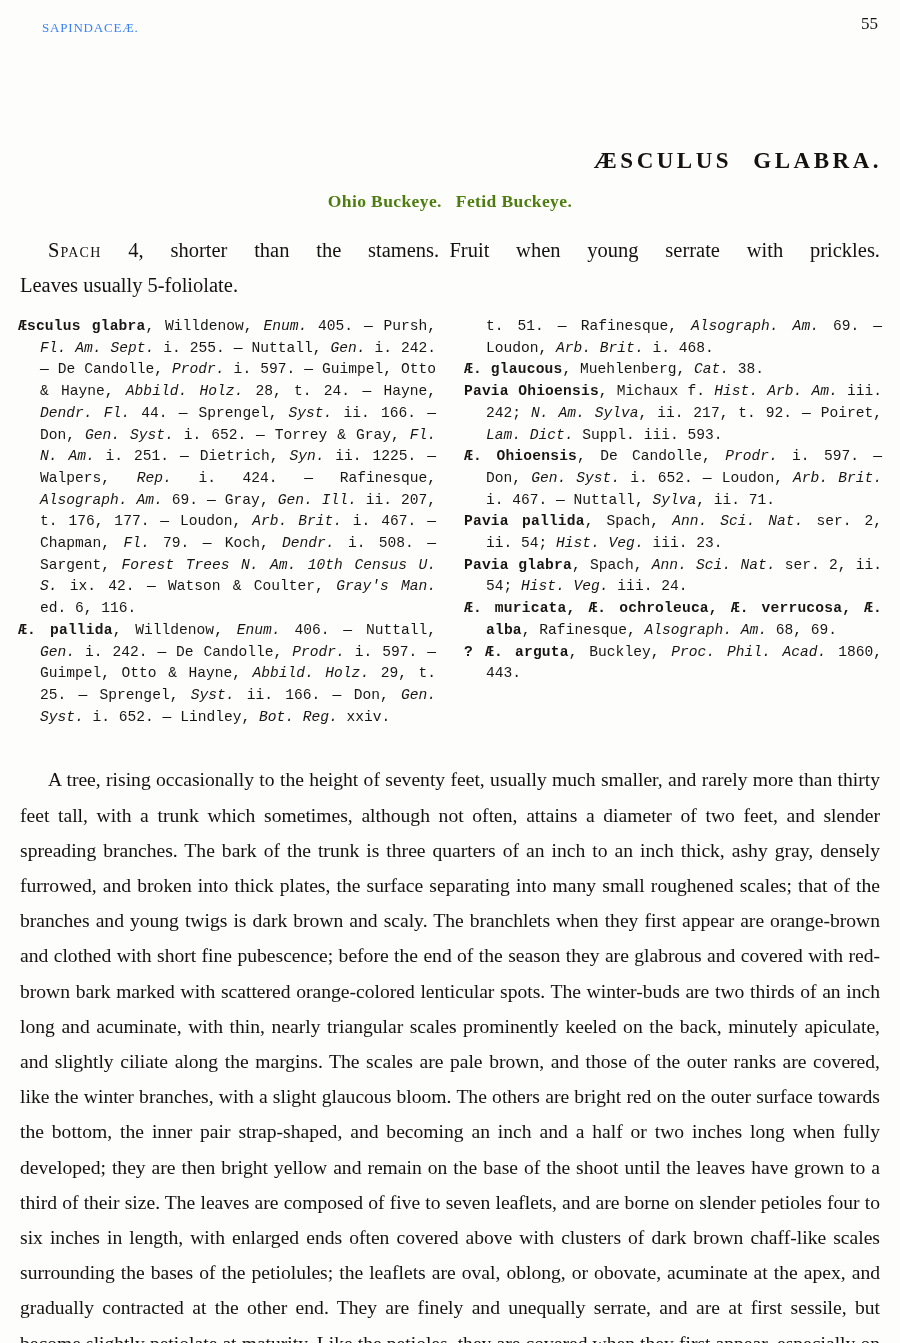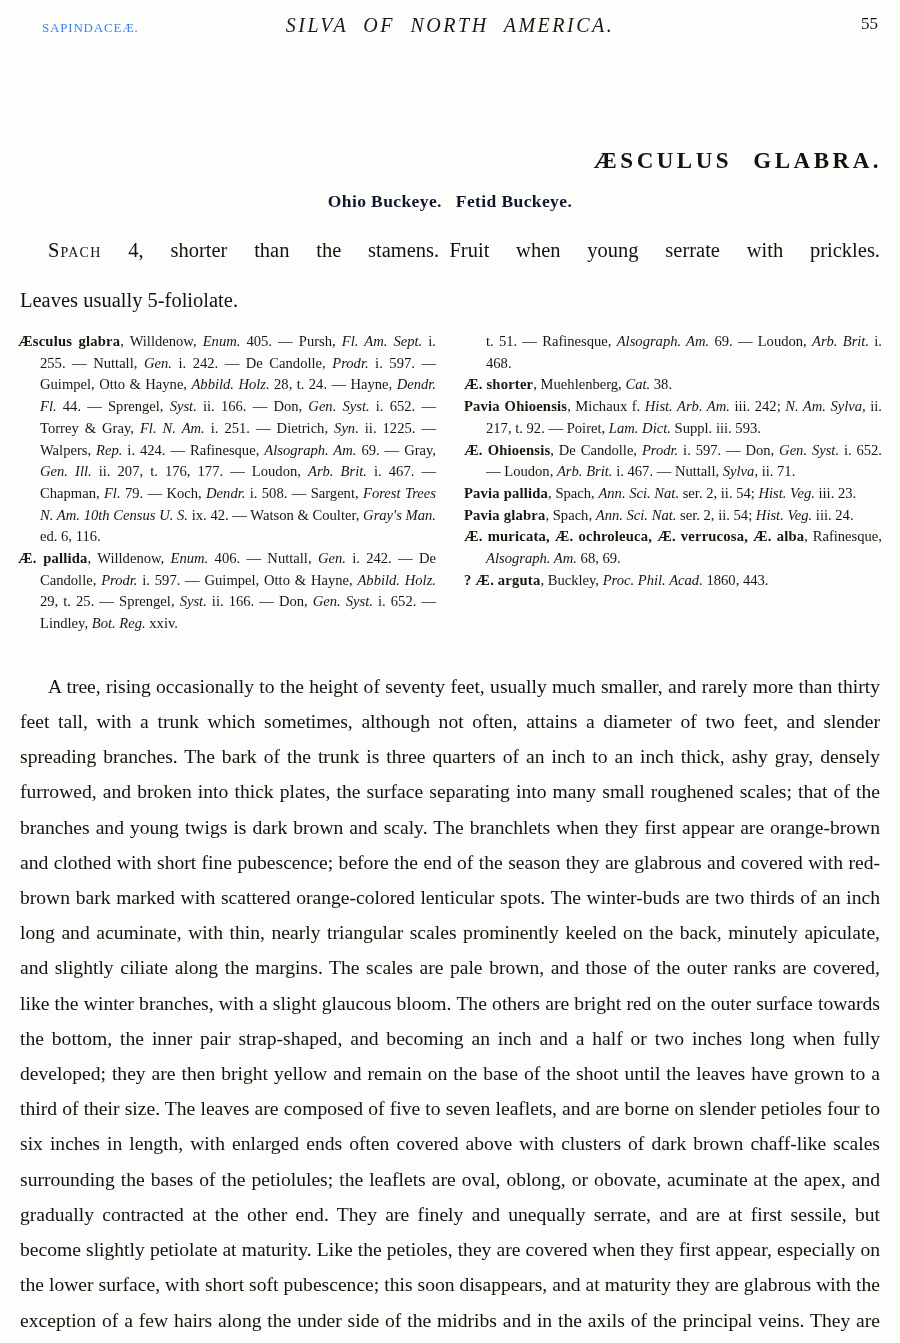--- a/index.html
+++ b/index.html
@@ -61,36 +61,36 @@
     word-spacing: 12px;
     color: #14110e;
   }
   .common-names {
     margin: 17px 0 0 0;
     text-align: center;
     font-size: 17.5px;
     font-weight: 700;
     letter-spacing: 0.4px;
     white-space: pre-wrap;
-    color: #0f172a;
+    color: #4d7c0f;
   }
   
   .diagnosis {
     margin: 21px 2px 0 2px;
     font-size: 20.5px;
     line-height: 34px;
     color: #14110e;
   }
   .diagnosis.first {
     text-align: justify;
     text-align-last: justify;
     text-indent: 28px;
   }
   .diagnosis.second {
-    margin-top: 16px;
+    margin-top: 1px;
     font-family: Liberation Serif, serif;
   }
   .smallcaps {
     font-variant: small-caps;
     letter-spacing: 1.2px;
   }
   
   .synonymy {
     display: flex;
     gap: 28px;
@@ -101,20 +101,21 @@
     min-width: 0;
   }
   .entry {
     margin: 0;
     font-size: 14.6px;
     line-height: 21.7px;
     text-align: justify;
     padding-left: 22px;
     text-indent: -22px;
     color: #181613;
+    font-family: Liberation Mono, monospace;
   }
   .entry.continuation {
     text-indent: 0;
   }
   .run-b { font-weight: 700; letter-spacing: 0.2px; }
   .run-i { font-style: italic; }
   .run-r { }
   
   .body-text {
     margin: 34px 2px 0 2px;
@@ -126,39 +127,38 @@
     color: #14110e;
   }
 </style>
 </head>
 <body>
 
 <div class="page">
 
   <header class="running-head">
     <span class="family-name">SAPINDACEÆ.</span>
-    <span class="running-title">SILVA OF NORTH AMERICA.</span>
     <span class="page-number">55</span>
   </header>
 
   <h1 class="species-title">ÆSCULUS GLABRA.</h1>
 
   <h2 class="common-names">Ohio Buckeye.  Fetid Buckeye.</h2>
 
   <p class="diagnosis first"><span class="smallcaps">Spach</span><span> 4, shorter than the stamens. Fruit when young serrate with prickles.</span></p>
   <p class="diagnosis second">Leaves usually 5-foliolate.</p>
 
   <section class="synonymy">
     <div class="syn-col">
       <p class="entry"><span class="run-b">Æsculus glabra</span><span class="run-r">, Willdenow, </span><span class="run-i">Enum.</span><span class="run-r"> 405. — Pursh, </span><span class="run-i">Fl. Am. Sept.</span><span class="run-r"> i. 255. — Nuttall, </span><span class="run-i">Gen.</span><span class="run-r"> i. 242. — De Candolle, </span><span class="run-i">Prodr.</span><span class="run-r"> i. 597. — Guimpel, Otto &amp; Hayne, </span><span class="run-i">Abbild. Holz.</span><span class="run-r"> 28, t. 24. — Hayne, </span><span class="run-i">Dendr. Fl.</span><span class="run-r"> 44. — Sprengel, </span><span class="run-i">Syst.</span><span class="run-r"> ii. 166. — Don, </span><span class="run-i">Gen. Syst.</span><span class="run-r"> i. 652. — Torrey &amp; Gray, </span><span class="run-i">Fl. N. Am.</span><span class="run-r"> i. 251. — Dietrich, </span><span class="run-i">Syn.</span><span class="run-r"> ii. 1225. — Walpers, </span><span class="run-i">Rep.</span><span class="run-r"> i. 424. — Rafinesque, </span><span class="run-i">Alsograph. Am.</span><span class="run-r"> 69. — Gray, </span><span class="run-i">Gen. Ill.</span><span class="run-r"> ii. 207, t. 176, 177. — Loudon, </span><span class="run-i">Arb. Brit.</span><span class="run-r"> i. 467. — Chapman, </span><span class="run-i">Fl.</span><span class="run-r"> 79. — Koch, </span><span class="run-i">Dendr.</span><span class="run-r"> i. 508. — Sargent, </span><span class="run-i">Forest Trees N. Am. 10th Census U. S.</span><span class="run-r"> ix. 42. — Watson &amp; Coulter, </span><span class="run-i">Gray's Man.</span><span class="run-r"> ed. 6, 116.</span></p>
       <p class="entry"><span class="run-b">Æ. pallida</span><span class="run-r">, Willdenow, </span><span class="run-i">Enum.</span><span class="run-r"> 406. — Nuttall, </span><span class="run-i">Gen.</span><span class="run-r"> i. 242. — De Candolle, </span><span class="run-i">Prodr.</span><span class="run-r"> i. 597. — Guimpel, Otto &amp; Hayne, </span><span class="run-i">Abbild. Holz.</span><span class="run-r"> 29, t. 25. — Sprengel, </span><span class="run-i">Syst.</span><span class="run-r"> ii. 166. — Don, </span><span class="run-i">Gen. Syst.</span><span class="run-r"> i. 652. — Lindley, </span><span class="run-i">Bot. Reg.</span><span class="run-r"> xxiv.</span></p>
     </div>
     <div class="syn-col">
       <p class="entry continuation"><span class="run-r">t. 51. — Rafinesque, </span><span class="run-i">Alsograph. Am.</span><span class="run-r"> 69. — Loudon, </span><span class="run-i">Arb. Brit.</span><span class="run-r"> i. 468.</span></p>
-      <p class="entry"><span class="run-b">Æ. shorter</span><span class="run-r">, Muehlenberg, </span><span class="run-i">Cat.</span><span class="run-r"> 38.</span></p>
+      <p class="entry"><span class="run-b">Æ. glaucous</span><span class="run-r">, Muehlenberg, </span><span class="run-i">Cat.</span><span class="run-r"> 38.</span></p>
       <p class="entry"><span class="run-b">Pavia Ohioensis</span><span class="run-r">, Michaux f. </span><span class="run-i">Hist. Arb. Am.</span><span class="run-r"> iii. 242; </span><span class="run-i">N. Am. Sylva</span><span class="run-r">, ii. 217, t. 92. — Poiret, </span><span class="run-i">Lam. Dict.</span><span class="run-r"> Suppl. iii. 593.</span></p>
       <p class="entry"><span class="run-b">Æ. Ohioensis</span><span class="run-r">, De Candolle, </span><span class="run-i">Prodr.</span><span class="run-r"> i. 597. — Don, </span><span class="run-i">Gen. Syst.</span><span class="run-r"> i. 652. — Loudon, </span><span class="run-i">Arb. Brit.</span><span class="run-r"> i. 467. — Nuttall, </span><span class="run-i">Sylva</span><span class="run-r">, ii. 71.</span></p>
       <p class="entry"><span class="run-b">Pavia pallida</span><span class="run-r">, Spach, </span><span class="run-i">Ann. Sci. Nat.</span><span class="run-r"> ser. 2, ii. 54; </span><span class="run-i">Hist. Veg.</span><span class="run-r"> iii. 23.</span></p>
       <p class="entry"><span class="run-b">Pavia glabra</span><span class="run-r">, Spach, </span><span class="run-i">Ann. Sci. Nat.</span><span class="run-r"> ser. 2, ii. 54; </span><span class="run-i">Hist. Veg.</span><span class="run-r"> iii. 24.</span></p>
       <p class="entry"><span class="run-b">Æ. muricata, Æ. ochroleuca, Æ. verrucosa, Æ. alba</span><span class="run-r">, Rafinesque, </span><span class="run-i">Alsograph. Am.</span><span class="run-r"> 68, 69.</span></p>
       <p class="entry"><span class="run-b">? Æ. arguta</span><span class="run-r">, Buckley, </span><span class="run-i">Proc. Phil. Acad.</span><span class="run-r"> 1860, 443.</span></p>
     </div>
   </section>
 
   <p class="body-text">A tree, rising occasionally to the height of seventy feet, usually much smaller, and rarely more than thirty feet tall, with a trunk which sometimes, although not often, attains a diameter of two feet, and slender spreading branches.  The bark of the trunk is three quarters of an inch to an inch thick, ashy gray, densely furrowed, and broken into thick plates, the surface separating into many small roughened scales; that of the branches and young twigs is dark brown and scaly.  The branchlets when they first appear are orange-brown and clothed with short fine pubescence; before the end of the season they are glabrous and covered with red-brown bark marked with scattered orange-colored lenticular spots. The winter-buds are two thirds of an inch long and acuminate, with thin, nearly triangular scales prominently keeled on the back, minutely apiculate, and slightly ciliate along the margins.  The scales are pale brown, and those of the outer ranks are covered, like the winter branches, with a slight glaucous bloom.  The others are bright red on the outer surface towards the bottom, the inner pair strap-shaped, and becoming an inch and a half or two inches long when fully developed; they are then bright yellow and remain on the base of the shoot until the leaves have grown to a third of their size.  The leaves are composed of five to seven leaflets, and are borne on slender petioles four to six inches in length, with enlarged ends often covered above with clusters of dark brown chaff-like scales surrounding the bases of the petiolules; the leaflets are oval, oblong, or obovate, acuminate at the apex, and gradually contracted at the other end.  They are finely and unequally serrate, and are at first sessile, but become slightly petiolate at maturity.  Like the petioles, they are covered when they first appear, especially on the lower surface, with short soft pubescence; this soon disappears, and at maturity they are glabrous with the exception of a few hairs along the under side of the midribs and in the axils of the principal veins.  They are yellow-green and paler on the lower than on the upper surface, with conspicuous yellow midribs and primary veins.  The inflorescence, which appears from April to May, is five or six inches in length, two or three inches in breadth, and more or less densely covered with pubescence, the short branches being usually four to six-flowered.  The pale yellow-green flowers are mostly unilateral,</p>

